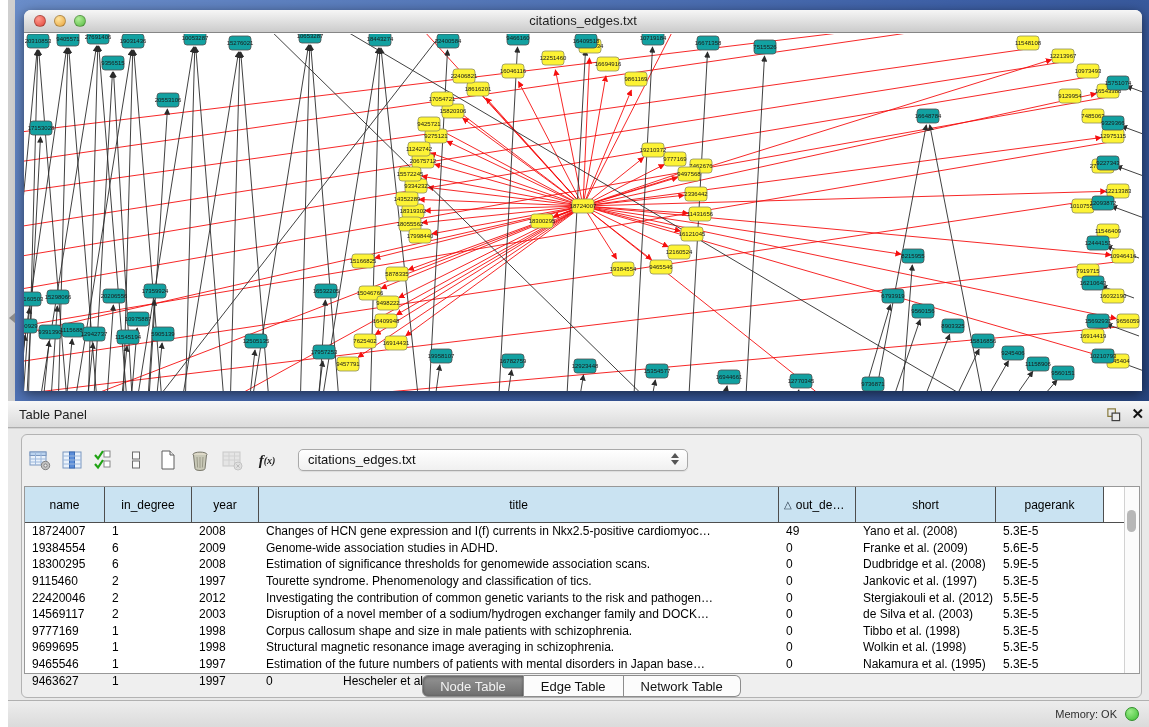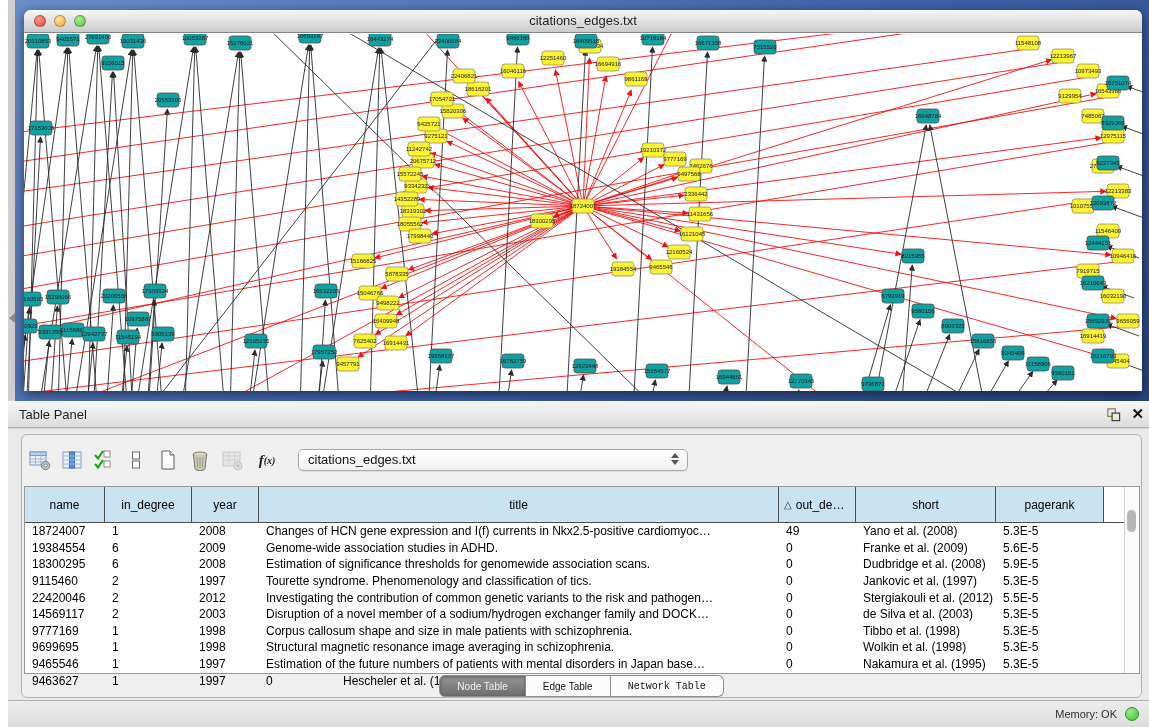--- a/index.html
+++ b/index.html
@@ -58,24 +58,24 @@
   .hcell .sort { margin-right:4px; font-size:10px; color:#234; }
   .hfill { flex:1; background:#fff; }
   .c0{width:80px;} .c1{width:87px;} .c2{width:67px;} .c3{width:520px;} .c4{width:77px;} .c5{width:140px;} .c6{width:108px;}
   .hcell.c4 { justify-content:flex-start; padding-left:5px; }
   .tbody .row { display:flex; height:16.6px; align-items:center; font-size:12px; color:#000; }
   .cell { padding-left:7px; white-space:nowrap; overflow:hidden; }
   .vscroll { position:absolute; top:0; right:0; bottom:0; width:15px; background:#FBFBFB; border-left:1px solid #D2D2D2; }
   .thumb { position:absolute; top:23px; left:2px; width:9px; height:22px; background:#B7B7B7; border-radius:5px; }
 
   .tabs { position:absolute; left:0; right:0; top:240px; display:flex; justify-content:center; }
-  .tab { height:22px; line-height:21px; font-size:10px; padding:0 17px; background:#FCFCFC;
+  .tab { height:22px; line-height:21px; font-size:13px; padding:0 17px; background:#FCFCFC;
     border:1px solid #8D8D8D; border-left:none; color:#111; }
   .tab:first-child { border-left:1px solid #8D8D8D; border-radius:6px 0 0 6px; }
-  .tab:last-child { border-radius:0 6px 6px 0;font-family:Liberation Mono, monospace; }
+  .tab:last-child { border-radius:0 6px 6px 0; }
   .tab.sel { background:linear-gradient(#949494,#6E6E6E); color:#F2F2F2; box-shadow:inset 0 1px 3px rgba(0,0,0,.4); }
 
   .status-bar { position:absolute; bottom:0; left:0; width:1149px; height:27px;
     background:linear-gradient(#EDEDED,#DBDBDB); border-top:1px solid #B0B0B0; }
   .mem { position:absolute; right:40px; top:7px; font-size:11px; color:#2E2E2E; }
   .dot { position:absolute; right:18px; top:6px; width:14px; height:14px; border-radius:50%;
     background:radial-gradient(circle at 35% 30%,#9BEC89,#3FBF34); border:1px solid #2F8F28; }
 </style>
 </head>
 <body>

